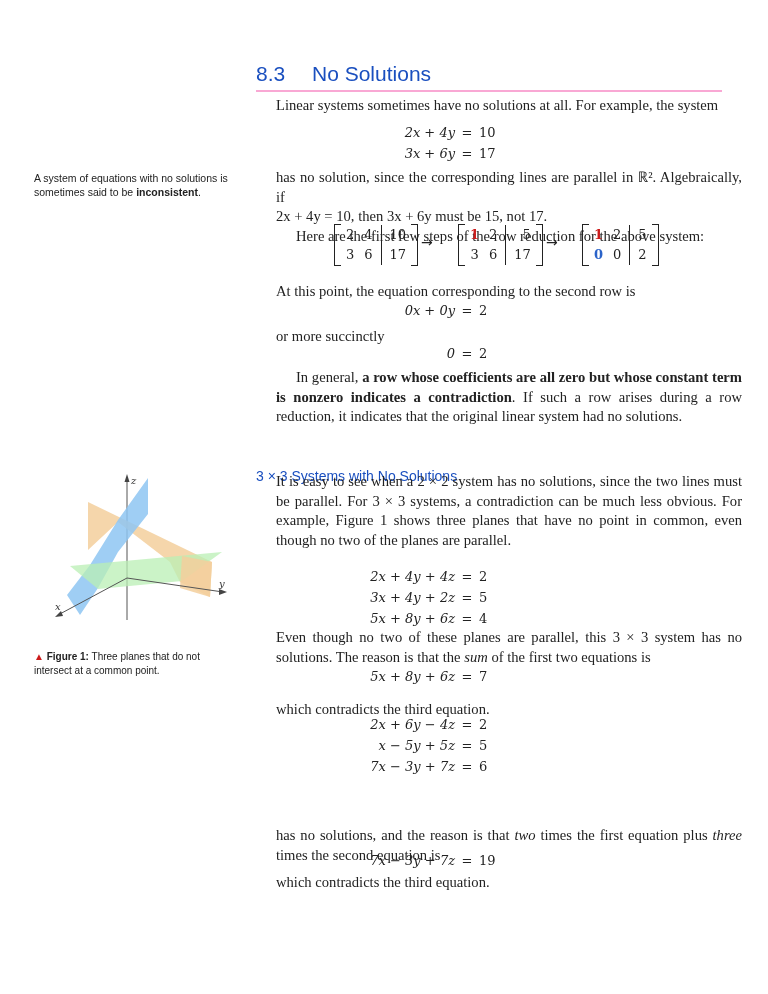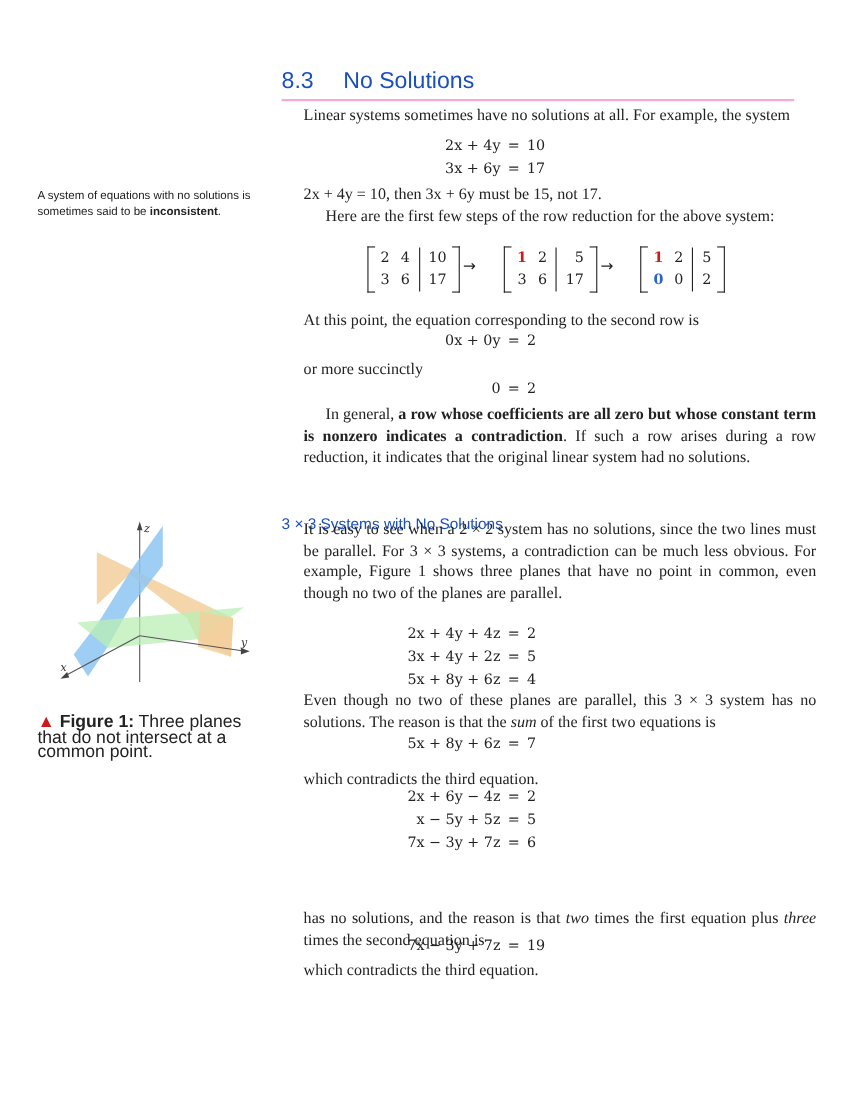--- a/index.html
+++ b/index.html
@@ -10,21 +10,21 @@
              font-family: "Liberation Sans", sans-serif; font-size: 21px; color: #1a4fbf;
              border-bottom: 2px solid #f9a8d4; padding-bottom: 4px; }
   .heading .num { display: inline-block; width: 56px; }
 
   .para { position: absolute; left: 264px; width: 466px; font-family: Liberation Serif, serif;
           font-size: 14.6px; line-height: 19.5px; color: #222; text-align: justify; margin-left: 12px; }
   .indent { text-indent: 20px; }
 
   .eqblock { position: absolute; font-family: "DejaVu Serif", serif; font-size: 13px; color: #222; }
   .eqrow { display: flex; height: 21px; align-items: center; }
-  .eqrow .lhs { width: 110px; text-align: right; }
+  .eqrow .lhs { width: 110px; text-align: right; font-style: italic; }
   .eqrow .eqs { width: 24px; text-align: center; }
   .eqrow .rhs { width: 40px; text-align: left; }
 
   .side { position: absolute; left: 34px; width: 200px; font-family: "Liberation Sans", sans-serif;
           font-size: 10.5px; line-height: 13.5px; color: #222; }
 
   .matrix { position: absolute; top: 222px; height: 46px; display: flex; align-items: center;
             font-family: "DejaVu Serif", serif; font-size: 13px; }
   .brk { width: 6px; height: 40px; border: 1.2px solid #222; }
   .brk.l { border-right: none; }
@@ -34,21 +34,21 @@
   .vbar { width: 0; height: 40px; border-left: 1.2px solid #222; margin: 0 3px; }
   .red { color: #cc1b1b; font-weight: bold; }
   .blue { color: #2a63c9; font-weight: bold; }
   .arrow { position: absolute; top: 234px; font-size: 14px; font-family: "DejaVu Sans", sans-serif; }
 
   .subheading { position: absolute; left: 256px; top: 468px; font-family: "Liberation Sans", sans-serif;
                 font-size: 14px; color: #1a4fbf; }
 
   .figure { position: absolute; left: 30px; top: 470px; width: 210px; height: 160px; }
   .caption { position: absolute; left: 34px; top: 650px; width: 200px; font-family: "Liberation Sans", sans-serif;
-             font-size: 16px; line-height: 13.5px; color: #222; }
+             font-size: 10px; line-height: 13.5px; color: #222; }
   .caption .tri { color: #cc1b1b; }
 </style>
 </head>
 <body>
 
 <div class="heading">
   <span class="num">8.3</span><span>No Solutions</span>
 </div>
 
 <div class="para" style="top:96px;">Linear systems sometimes have no solutions at all. For example, the system</div>
@@ -64,20 +64,21 @@
       <span class="eqs">=</span>
       <span class="rhs">17</span>
     </div>
 </div>
 
 <div class="side" style="top:172px;">
   <span>A system of equations with no solutions is sometimes said to be </span><b>inconsistent</b><span>.</span>
 </div>
 
 <div class="para" style="top:168px;">
+  <div>has no solution, since the corresponding lines are parallel in ℝ². Algebraically, if</div>
   <div>2x + 4y = 10, then 3x + 6y must be 15, not 17.</div>
   <div class="indent">Here are the first few steps of the row reduction for the above system:</div>
 </div>
 
 <div class="matrix" style="left:334px;">
   <div class="brk l"></div>
   <div class="mcol">
       <span>2</span>
       <span>3</span>
     </div>

